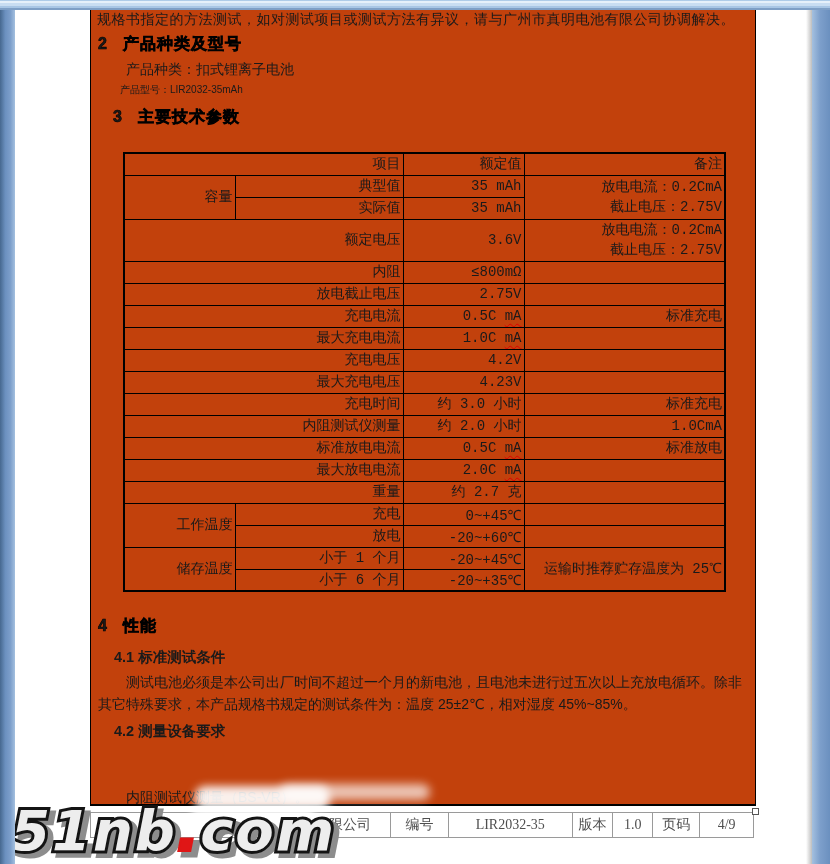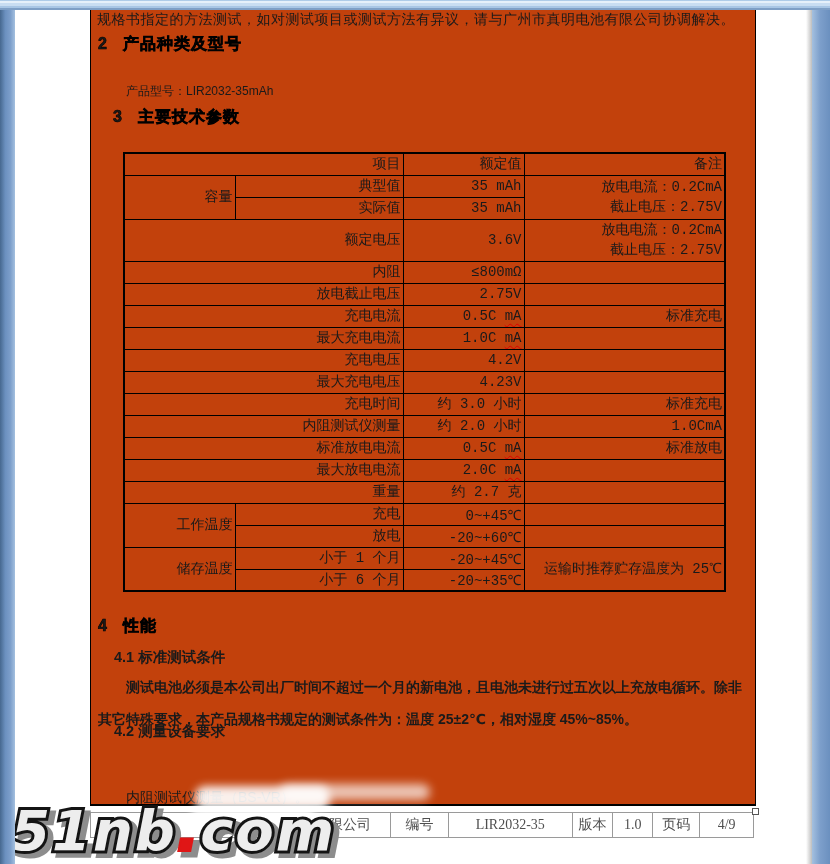--- a/index.html
+++ b/index.html
@@ -36,29 +36,29 @@
     position:absolute; left:90px; top:0; width:666px; height:806px; z-index:5;
     border-left:1px solid #000; border-right:1px solid #000; border-bottom:2px solid #000;
     background:#c2410c;
   }
   .abs { position:absolute; white-space:nowrap; }
   .intro { left:6px; top:11px; font-size:14px; letter-spacing:.5px; }
   .h-sec { font-size:16px; font-weight:bold; -webkit-text-stroke:.6px #000; letter-spacing:1px; }
   .h-sec .num { margin-right:15px; }
   .h2 { left:7px; top:34px; }
   .kv1 { left:35px; top:61px; font-size:14px; }
-  .kv2 { left:35px; top:83px; font-size:12px; }
+  .kv2 { left:29px; top:83px; font-size:10px; }
   .h3 { left:22px; top:107px; }
   .h4 { left:7px; top:616px; }
   .hsub { font-size:14.5px; font-weight:bold; }
   .h41 { left:23px; top:648px; }
   .h42 { left:23px; top:722px; }
   .para {
     position:absolute; left:7px; top:671px; width:652px;
-    font-size:14px; line-height:32px; text-indent:2em; white-space:normal;font-weight:bold;
+    font-size:14px; line-height:22px; text-indent:2em; white-space:normal;
   }
   .m1 { left:35px; top:747px; font-size:14px; }
   .m2 { left:35px; top:769px; font-size:14px; }
   .m3 { left:35px; top:789px; font-size:14px; }
   
   .spec {
     position:absolute; left:32px; top:152px;
     border-collapse:collapse; table-layout:fixed; width:601px;
     font-size:14px;
   }
@@ -112,20 +112,21 @@
 <div class="page-shadow"></div>
 <div class="edge-right"></div>
 
 <div class="frame">
 
   <div class="abs intro">规格书指定的方法测试，如对测试项目或测试方法有异议，请与广州市真明电池有限公司协调解决。</div>
 
   <div class="abs h-sec h2">
     <span class="num">2</span><span>产品种类及型号</span>
   </div>
+  <div class="abs kv1">产品种类：扣式锂离子电池</div>
   <div class="abs kv2">产品型号：LIR2032-35mAh</div>
 
   <div class="abs h-sec h3">
     <span class="num">3</span><span>主要技术参数</span>
   </div>
 
   <table class="spec">
     <colgroup>
         <col style="width:111px">
         <col style="width:168px">

